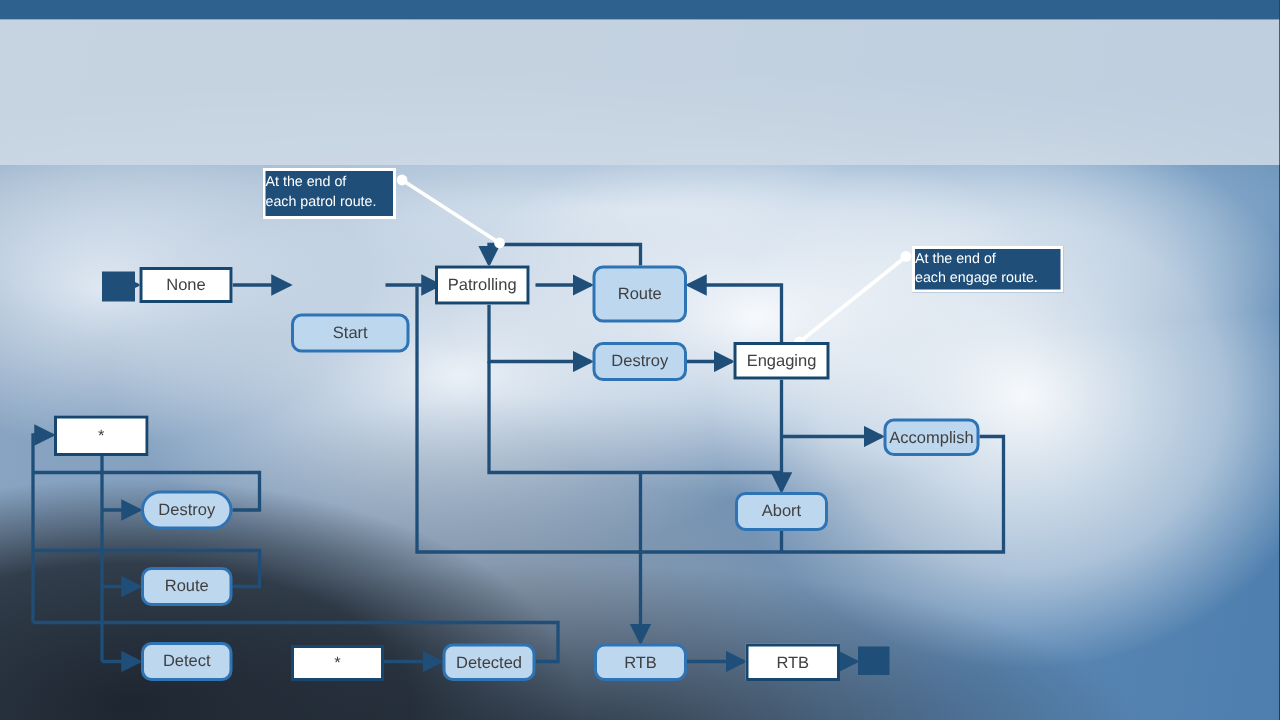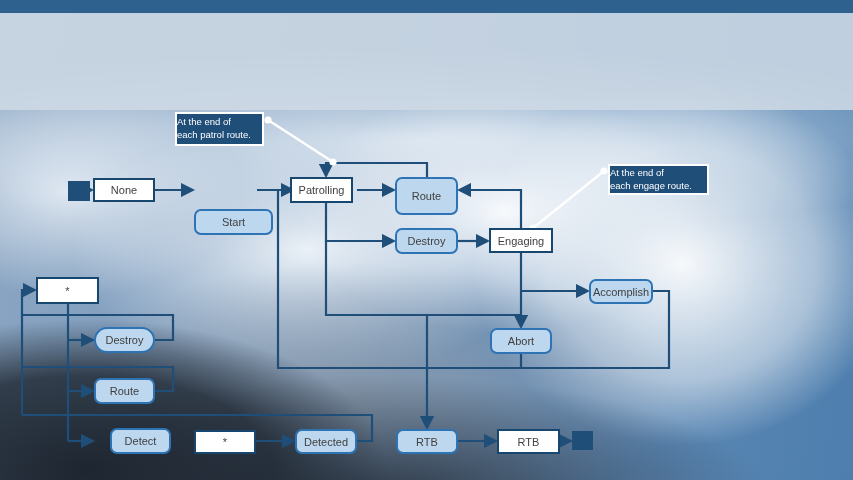--- a/index.html
+++ b/index.html
@@ -100,21 +100,21 @@
       <div class="node rounded" style="left: 194px; top: 170px; width: 79px; height: 26px; margin-top: 39px;">Start</div>
       <div class="node" style="left: 290px; top: 177px; width: 63px; height: 26px;">Patrolling</div>
       <div class="node rounded" style="left: 395px; top: 177px; width: 63px; height: 38px;">Route</div>
       <div class="node rounded" style="left: 395px; top: 228px; width: 63px; height: 26px;">Destroy</div>
       <div class="node" style="left: 489px; top: 228px; width: 64px; height: 25px;">Engaging</div>
       <div class="node rounded" style="left: 589px; top: 279px; width: 64px; height: 25px;">Accomplish</div>
       <div class="node rounded" style="left: 490px; top: 328px; width: 62px; height: 26px;">Abort</div>
       <div class="node" style="left: 36px; top: 277px; width: 63px; height: 27px;">*</div>
       <div class="node rounded" style="left: 94px; top: 327px; width: 61px; height: 26px; border-radius: 13px;">Destroy</div>
       <div class="node rounded" style="left: 94px; top: 378px; width: 61px; height: 26px;">Route</div>
-      <div class="node rounded" style="left: 94px; top: 428px; width: 61px; height: 26px; margin-left: 16px;">Detect</div>
+      <div class="node rounded" style="left: 94px; top: 428px; width: 61px; height: 26px;">Detect</div>
       <div class="node" style="left: 194px; top: 430px; width: 62px; height: 24px;">*</div>
       <div class="node rounded" style="left: 295px; top: 429px; width: 62px; height: 25px;">Detected</div>
       <div class="node rounded" style="left: 396px; top: 429px; width: 62px; height: 25px;">RTB</div>
       <div class="node" style="left: 497px; top: 429px; width: 63px; height: 25px;">RTB</div>
       <div class="terminal" style="left: 68px; top: 181px; width: 22px; height: 20px;"></div>
       <div class="terminal" style="left: 572px; top: 431px; width: 21px; height: 19px;"></div>
     </div>
 
   <div class="callout" style="left: 175px; top: 112px; width: 89px; height: 34px;">
     <span>At the end of</span>

